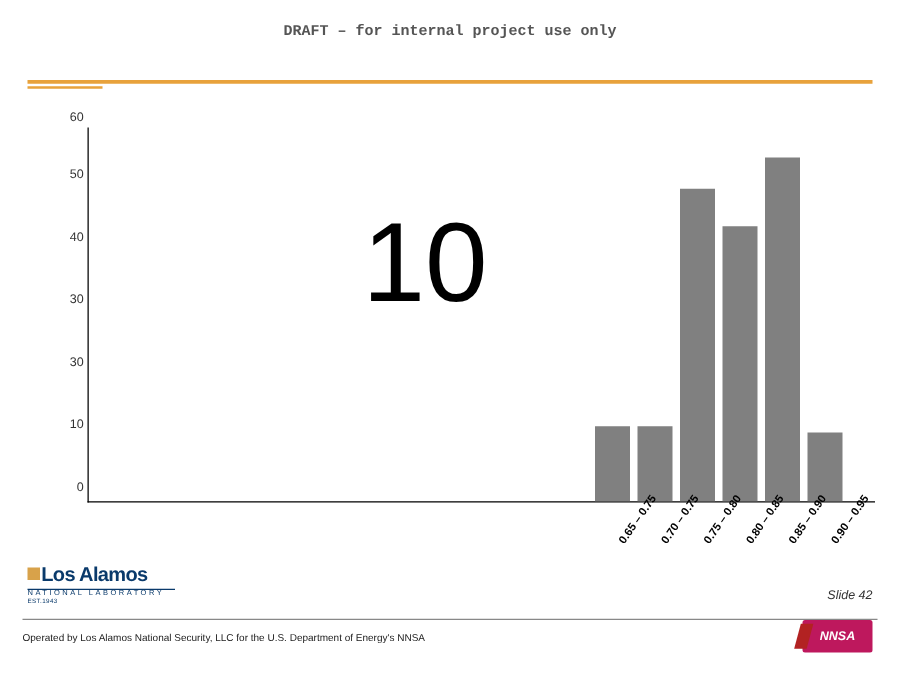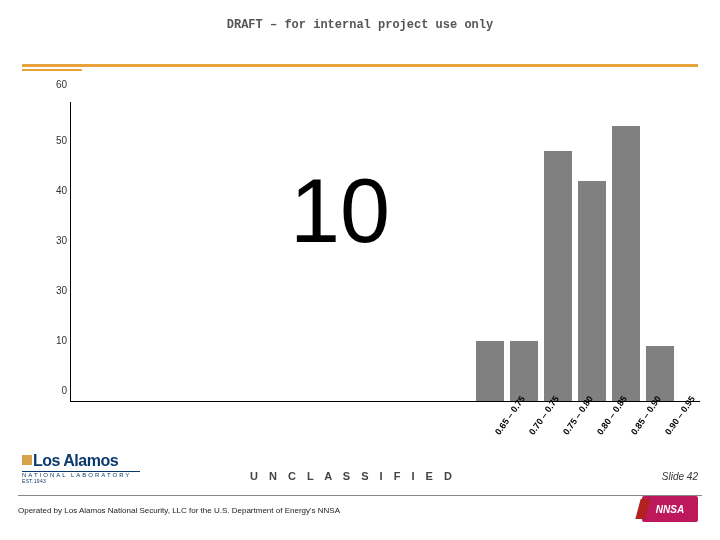--- a/index.html
+++ b/index.html
@@ -250,42 +250,41 @@
           <div class="bar" style="height: 220px;"></div>
           <div class="bar" style="height: 275px;"></div>
           <div class="bar" style="height: 55px;"></div>
         </div>
     <div class="ytick" style="bottom: 0px;">0</div>
         <div class="ytick" style="bottom: 50px;">10</div>
         <div class="ytick" style="bottom: 100px;">30</div>
         <div class="ytick" style="bottom: 150px;">30</div>
         <div class="ytick" style="bottom: 200px;">40</div>
         <div class="ytick" style="bottom: 250px;">50</div>
-        <div class="ytick" style="bottom: 306px; margin-top: 40px;">60</div>
+        <div class="ytick" style="bottom: 296px; margin-top: 40px;">60</div>
       </div>
     <div class="xticks" id="xticks">
         <div class="xtick">0.65 – 0.75</div>
         <div class="xtick">0.70 – 0.75</div>
         <div class="xtick">0.75 – 0.80</div>
         <div class="xtick">0.80 – 0.85</div>
         <div class="xtick">0.85 – 0.90</div>
         <div class="xtick">0.90 – 0.95</div>
       </div>
   </div>
 
   <div class="big-number">10</div>
 
   <div class="logo-lanl">
     <div class="top"><span class="dot"></span><span>Los Alamos</span></div>
     <div class="bar"></div>
     <div class="sub">NATIONAL LABORATORY</div>
     <div class="sub2">EST.1943</div>
   </div>
 
-  <div class="classification">U N C L A S S I F I E D</div>
   <div class="slide-number">Slide 42</div>
 
   <div class="footer-line"></div>
   <div class="footer-text">Operated by Los Alamos National Security, LLC for the U.S. Department of Energy's NNSA</div>
 
   <div class="logo-nnsa">
       <span>NNSA</span>
     </div>
 </div>
 

